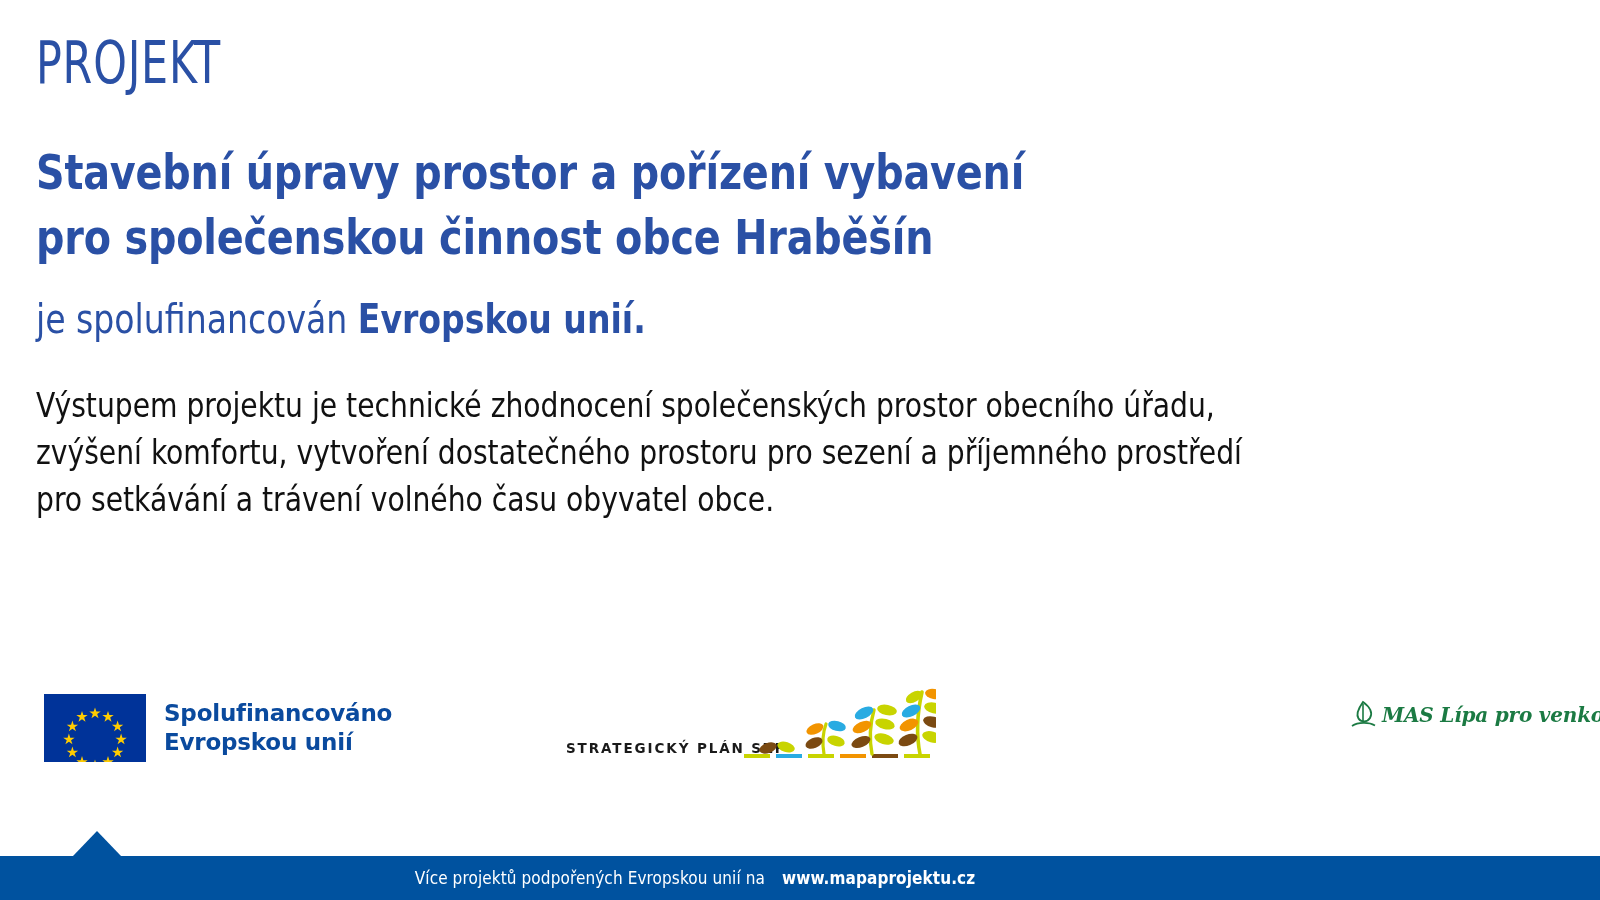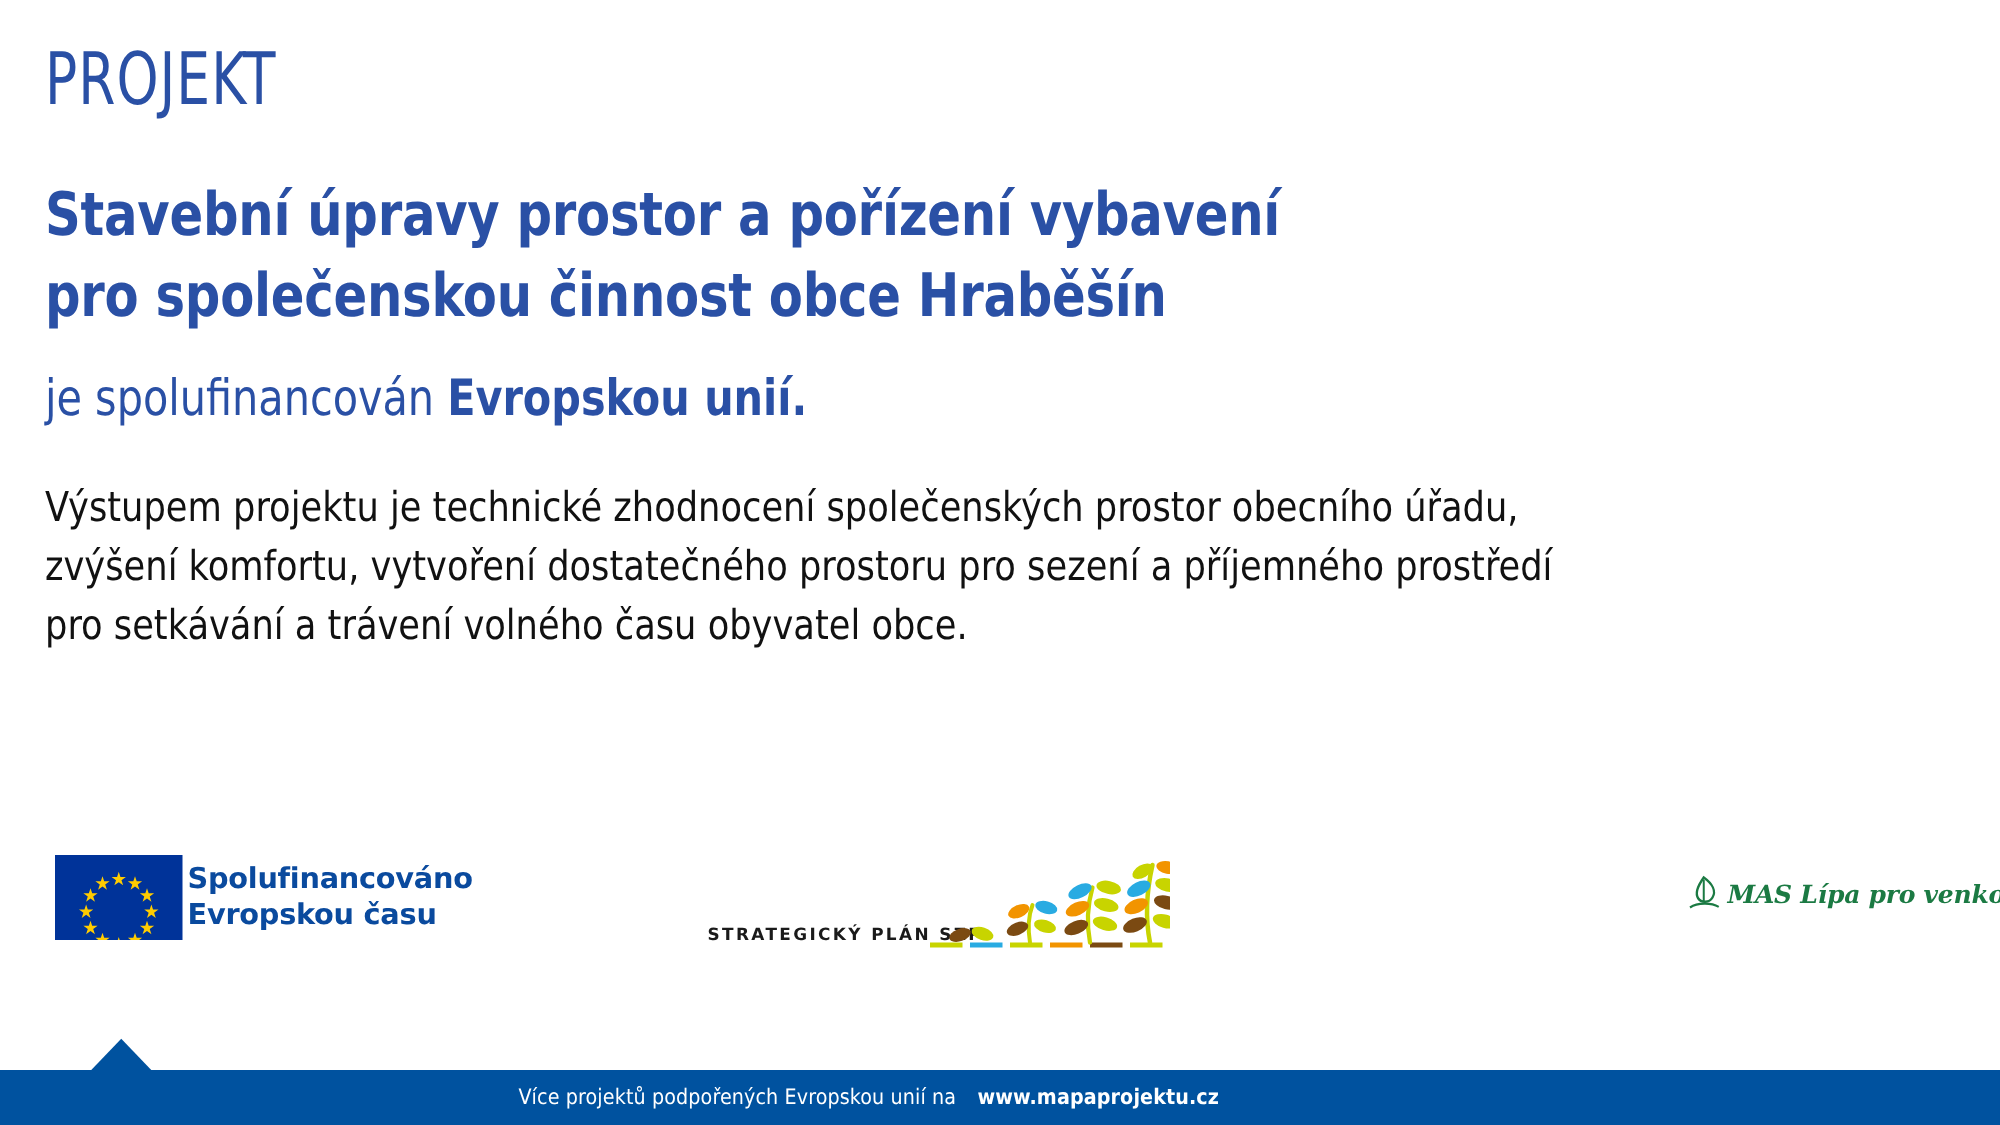--- a/index.html
+++ b/index.html
@@ -91,24 +91,24 @@
     left: 0;
     top: 672px;
     width: 1600px;
     height: 110px;
   }
 
   
   .eu-logo {
     position: absolute;
     left: 44px;
-    top: 12px;
+    top: 22px;
     display: flex;
     align-items: center;
-    gap: 4px;
+    gap: 18px;
   }
   .eu-flag {
     position: relative;
     width: 102px;
     height: 68px;
     background: #003399;
   }
   .eu-stars { position: absolute; inset: 0; }
   .eu-text {
     font-family: "DejaVu Sans", "Liberation Sans", sans-serif;
@@ -236,21 +236,21 @@
             <polygon points="38,62.1 39.35,66.25 43.71,66.25 40.18,68.82 41.53,72.97 38,70.41 34.47,72.97 35.82,68.82 32.29,66.25 36.65,66.25"></polygon>
             <polygon points="28.4,52.5 29.75,56.65 34.11,56.65 30.58,59.22 31.93,63.37 28.4,60.81 24.87,63.37 26.22,59.22 22.69,56.65 27.05,56.65"></polygon>
             <polygon points="24.9,39.5 26.25,43.65 30.61,43.65 27.08,46.22 28.43,50.37 24.9,47.81 21.37,50.37 22.72,46.22 19.19,43.65 23.55,43.65"></polygon>
             <polygon points="28.4,26.5 29.75,30.65 34.11,30.65 30.58,33.22 31.93,37.37 28.4,34.81 24.87,37.37 26.22,33.22 22.69,30.65 27.05,30.65"></polygon>
             <polygon points="38,16.9 39.35,21.05 43.71,21.05 40.18,23.62 41.53,27.77 38,25.21 34.47,27.77 35.82,23.62 32.29,21.05 36.65,21.05"></polygon>
           </g>
         </svg>
       </div>
       <div class="eu-text">
         <span>Spolufinancováno</span>
-        <span>Evropskou času</span>
+        <span>Evropskou unií</span>
       </div>
     </div>
 
     <div class="szp-logo">
       <div class="szp-text">STRATEGICKÝ PLÁN SZP</div>
       <svg class="szp-art" viewBox="0 0 192 90">
 
         <rect x="0" y="74" width="26" height="4" fill="#c8d400"></rect>
         <rect x="32" y="74" width="26" height="4" fill="#29abe2"></rect>
         <rect x="64" y="74" width="26" height="4" fill="#c8d400"></rect>

